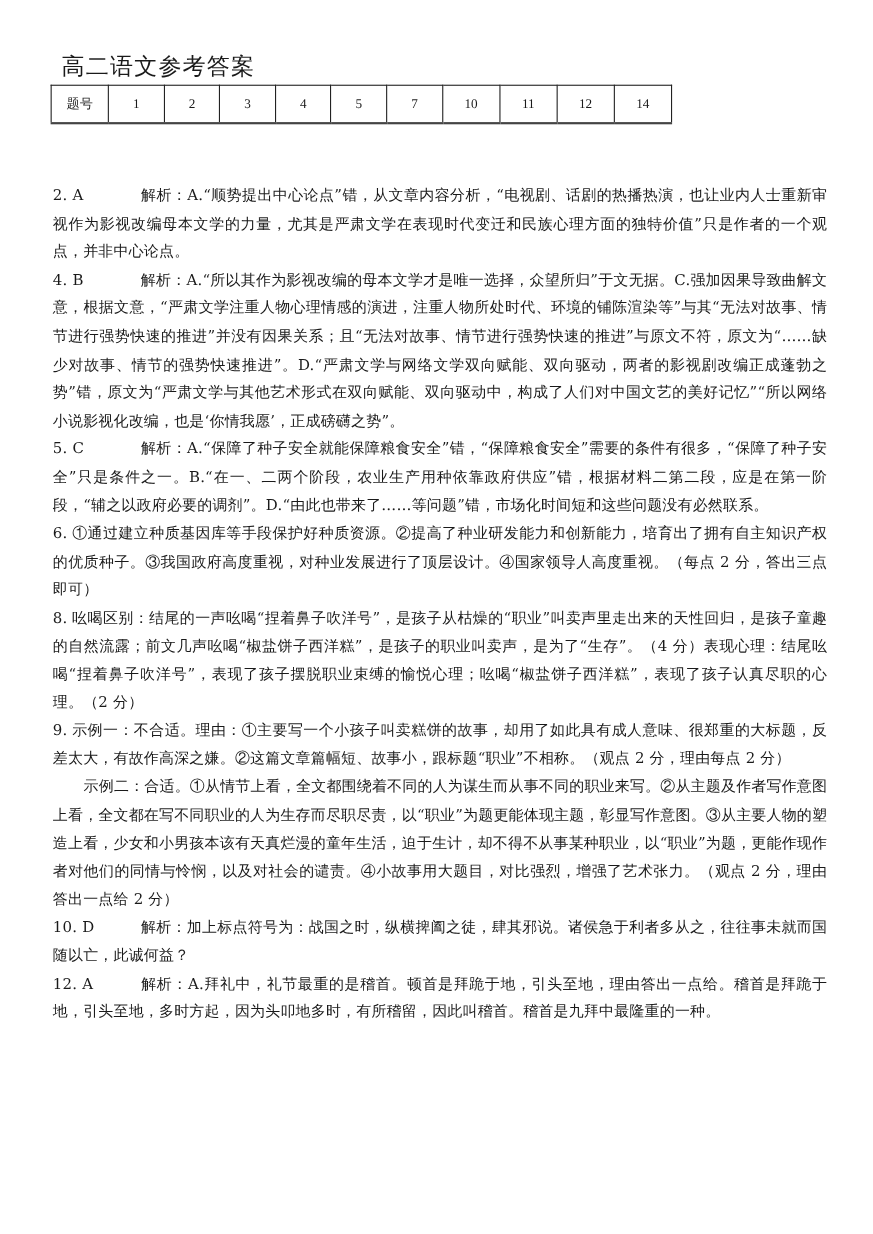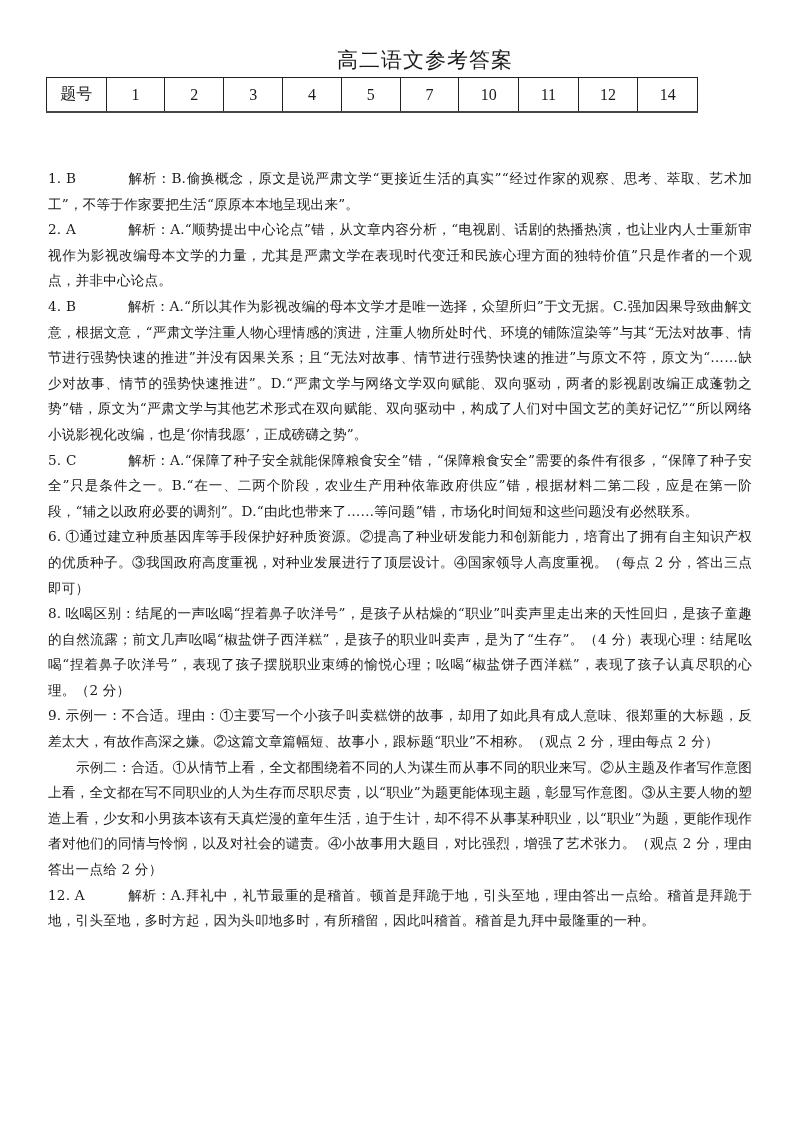--- a/index.html
+++ b/index.html
@@ -3,28 +3,28 @@
 <meta charset="utf-8">
 <style>
   html, body { margin: 0; padding: 0; background: #ffffff; }
   body {
     width: 794px; height: 1122px; overflow: hidden; position: relative;
     font-family: "DejaVu Serif", "Liberation Serif", serif;
     color: #1a1a1a;
   }
   .title {
     position: absolute; left: 0; top: 46px; width: 794px;
-    text-align: center; font-size: 21px; letter-spacing: 1px;
+    text-align: left; font-size: 21px; letter-spacing: 1px;
     padding-left: 56px; box-sizing: border-box;
   }
   table.answers {
     position: absolute; left: 46px; top: 77px;
-    width: 652px; border-collapse: collapse;
+    width: 565px; border-collapse: collapse;
     font-family: "Liberation Serif", "DejaVu Serif", serif;
-    font-size: 16px;
+    font-size: 12px;
   }
   table.answers td {
     border: 1px solid #222; height: 33px; text-align: center;
     width: 64px; padding: 0;
   }
   table.answers tr.row-q td { border-bottom: 2px solid #444; }
   .body {
     position: absolute; left: 48px; top: 166px; width: 704px;
     font-size: 13.6px; line-height: 25.6px; letter-spacing: 0.2px;
     text-align: justify;
@@ -51,22 +51,22 @@
     <td>7</td>
     <td>10</td>
     <td>11</td>
     <td>12</td>
     <td>14</td>
   </tr>
 </tbody>
   </table>
 
 <div class="body">
-  <p class="para"><span class="num">1. B</span><span>解析：B.偷换概念，原文是说严肃文学“更接近生活的真实”“经过作家的观察、思考、萃取、艺术加工”，不等于作家要把生活“原原本本地呈现出来”。</span></p>
   <p class="para"><span class="num">2. A</span><span>解析：A.“顺势提出中心论点”错，从文章内容分析，“电视剧、话剧的热播热演，也让业内人士重新审视作为影视改编母本文学的力量，尤其是严肃文学在表现时代变迁和民族心理方面的独特价值”只是作者的一个观点，并非中心论点。</span></p>
   <p class="para"><span class="num">4. B</span><span>解析：A.“所以其作为影视改编的母本文学才是唯一选择，众望所归”于文无据。C.强加因果导致曲解文意，根据文意，“严肃文学注重人物心理情感的演进，注重人物所处时代、环境的铺陈渲染等”与其“无法对故事、情节进行强势快速的推进”并没有因果关系；且“无法对故事、情节进行强势快速的推进”与原文不符，原文为“……缺少对故事、情节的强势快速推进”。D.“严肃文学与网络文学双向赋能、双向驱动，两者的影视剧改编正成蓬勃之势”错，原文为“严肃文学与其他艺术形式在双向赋能、双向驱动中，构成了人们对中国文艺的美好记忆”“所以网络小说影视化改编，也是‘你情我愿’，正成磅礴之势”。</span></p>
   <p class="para"><span class="num">5. C</span><span>解析：A.“保障了种子安全就能保障粮食安全”错，“保障粮食安全”需要的条件有很多，“保障了种子安全”只是条件之一。B.“在一、二两个阶段，农业生产用种依靠政府供应”错，根据材料二第二段，应是在第一阶段，“辅之以政府必要的调剂”。D.“由此也带来了……等问题”错，市场化时间短和这些问题没有必然联系。</span></p>
   <p class="para"><span class="num short">6.</span><span>①通过建立种质基因库等手段保护好种质资源。②提高了种业研发能力和创新能力，培育出了拥有自主知识产权的优质种子。③我国政府高度重视，对种业发展进行了顶层设计。④国家领导人高度重视。（每点 2 分，答出三点即可）</span></p>
   <p class="para"><span class="num short">8.</span><span>吆喝区别：结尾的一声吆喝“捏着鼻子吹洋号”，是孩子从枯燥的“职业”叫卖声里走出来的天性回归，是孩子童趣的自然流露；前文几声吆喝“椒盐饼子西洋糕”，是孩子的职业叫卖声，是为了“生存”。（4 分）表现心理：结尾吆喝“捏着鼻子吹洋号”，表现了孩子摆脱职业束缚的愉悦心理；吆喝“椒盐饼子西洋糕”，表现了孩子认真尽职的心理。（2 分）</span></p>
   <p class="para"><span class="num short">9.</span><span>示例一：不合适。理由：①主要写一个小孩子叫卖糕饼的故事，却用了如此具有成人意味、很郑重的大标题，反差太大，有故作高深之嫌。②这篇文章篇幅短、故事小，跟标题“职业”不相称。（观点 2 分，理由每点 2 分）</span></p>
   <p class="para indent"><span>示例二：合适。①从情节上看，全文都围绕着不同的人为谋生而从事不同的职业来写。②从主题及作者写作意图上看，全文都在写不同职业的人为生存而尽职尽责，以“职业”为题更能体现主题，彰显写作意图。③从主要人物的塑造上看，少女和小男孩本该有天真烂漫的童年生活，迫于生计，却不得不从事某种职业，以“职业”为题，更能作现作者对他们的同情与怜悯，以及对社会的谴责。④小故事用大题目，对比强烈，增强了艺术张力。（观点 2 分，理由答出一点给 2 分）</span></p>
+  <p class="para"><span class="num">10. D</span><span>解析：加上标点符号为：战国之时，纵横捭阖之徒，肆其邪说。诸侯急于利者多从之，往往事未就而国随以亡，此诚何益？</span></p>
   <p class="para"><span class="num">12. A</span><span>解析：A.拜礼中，礼节最重的是稽首。顿首是拜跪于地，引头至地，理由答出一点给。稽首是拜跪于地，引头至地，多时方起，因为头叩地多时，有所稽留，因此叫稽首。稽首是九拜中最隆重的一种。</span></p>
 </div>
 
 </body></html>

